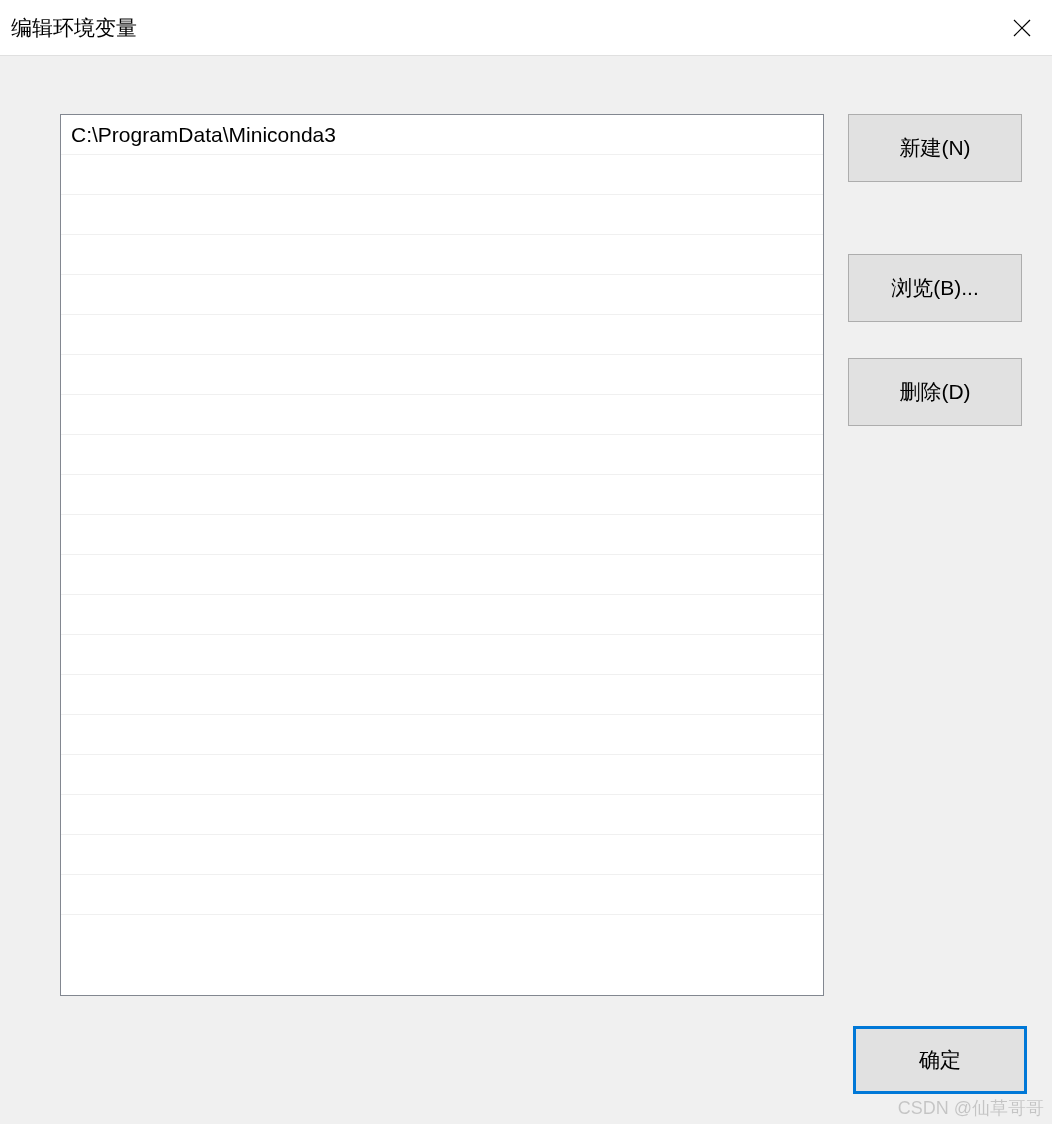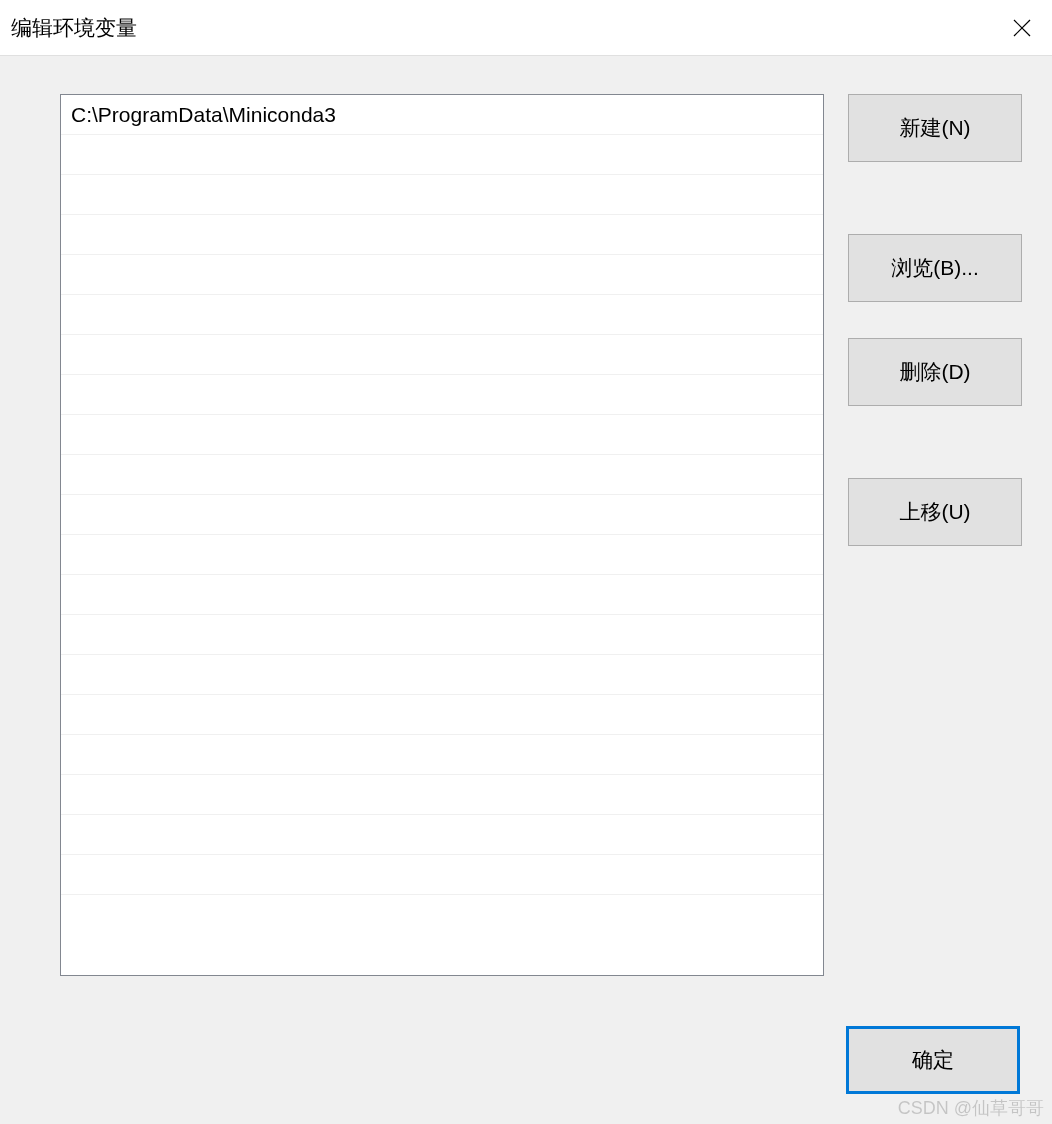--- a/index.html
+++ b/index.html
@@ -31,21 +31,21 @@
       align-items: center;
       justify-content: center;
       cursor: pointer;
     }
     .titlebar .close svg { width: 18px; height: 18px; }
     .titlebar .close svg line { stroke: #000; stroke-width: 1.2; }
     .client {
       background: #f0f0f0;
       height: calc(1124px - 56px);
       position: relative;
-      padding: 38px 30px 30px 60px;
+      padding: 58px 30px 30px 60px;
     }
     .main-row {
       display: flex;
       gap: 24px;
       height: 882px;
     }
     .listbox {
       flex: 1;
       background: #ffffff;
       border: 1px solid #828790;
@@ -77,21 +77,21 @@
       cursor: pointer;
       display: flex;
       align-items: center;
       justify-content: center;
       text-align: right;
     }
     .gap-s { height: 36px; }
     .gap-l { height: 72px; }
     .footer {
       position: absolute;
-      right: 32px;
+      right: 25px;
       bottom: 30px;
       display: flex;
       gap: 36px;
     }
     .footer .btn { width: 174px; }
     .btn.primary {
       background: #e1e1e1;
       border: 3px solid #0078d7;
     }
     .watermark {
@@ -142,21 +142,20 @@
       <div class="list-item"></div>
     </div>
     <div class="btn-col">
       <button class="btn">新建(N)</button>
       <div class="gap-s"></div>
       <div class="gap-s"></div>
       <button class="btn">浏览(B)...</button>
       <div class="gap-s"></div>
       <button class="btn">删除(D)</button>
       <div class="gap-l"></div>
-      <button class="btn">上移(U)</button>
       <div class="gap-s"></div>
       <div class="gap-l"></div>
     </div>
   </div>
 
   <div class="footer">
     <button class="btn primary">确定</button>
   </div>
 </div>
 

